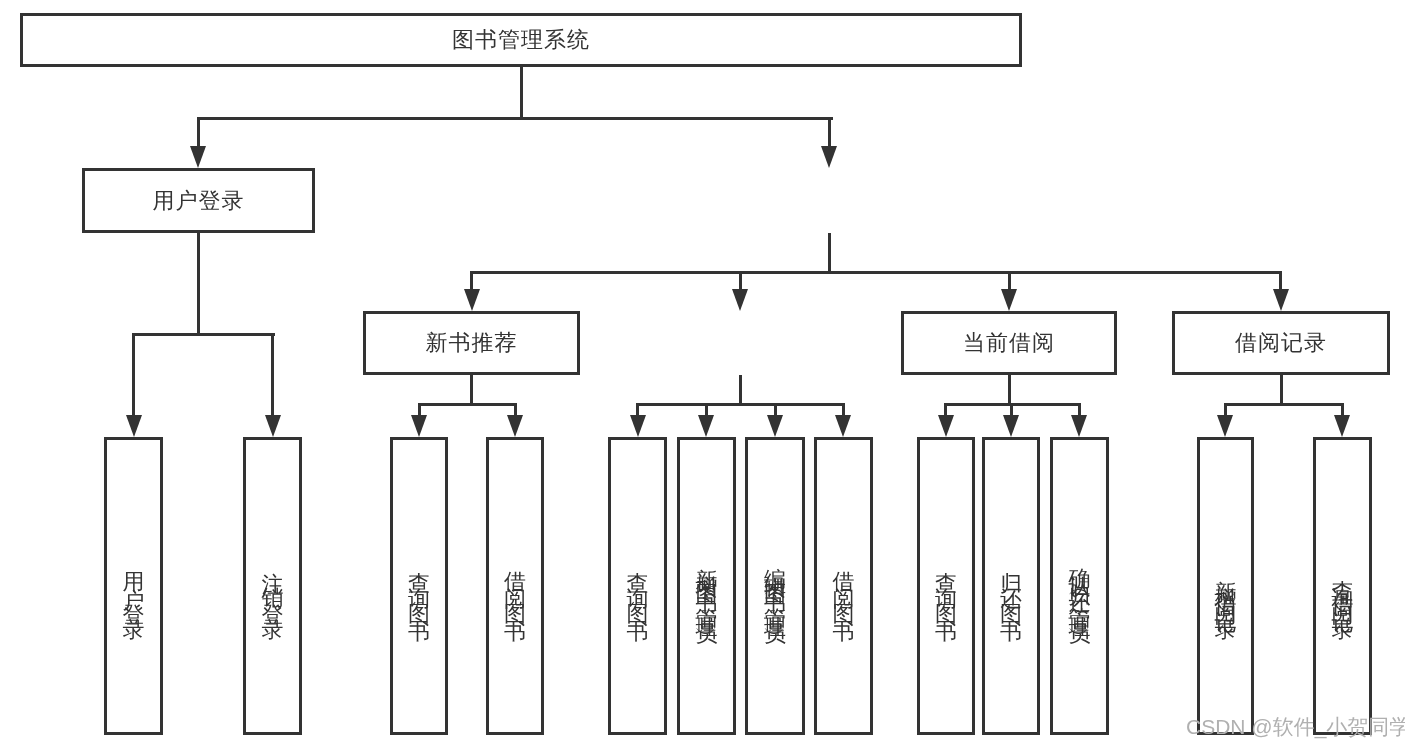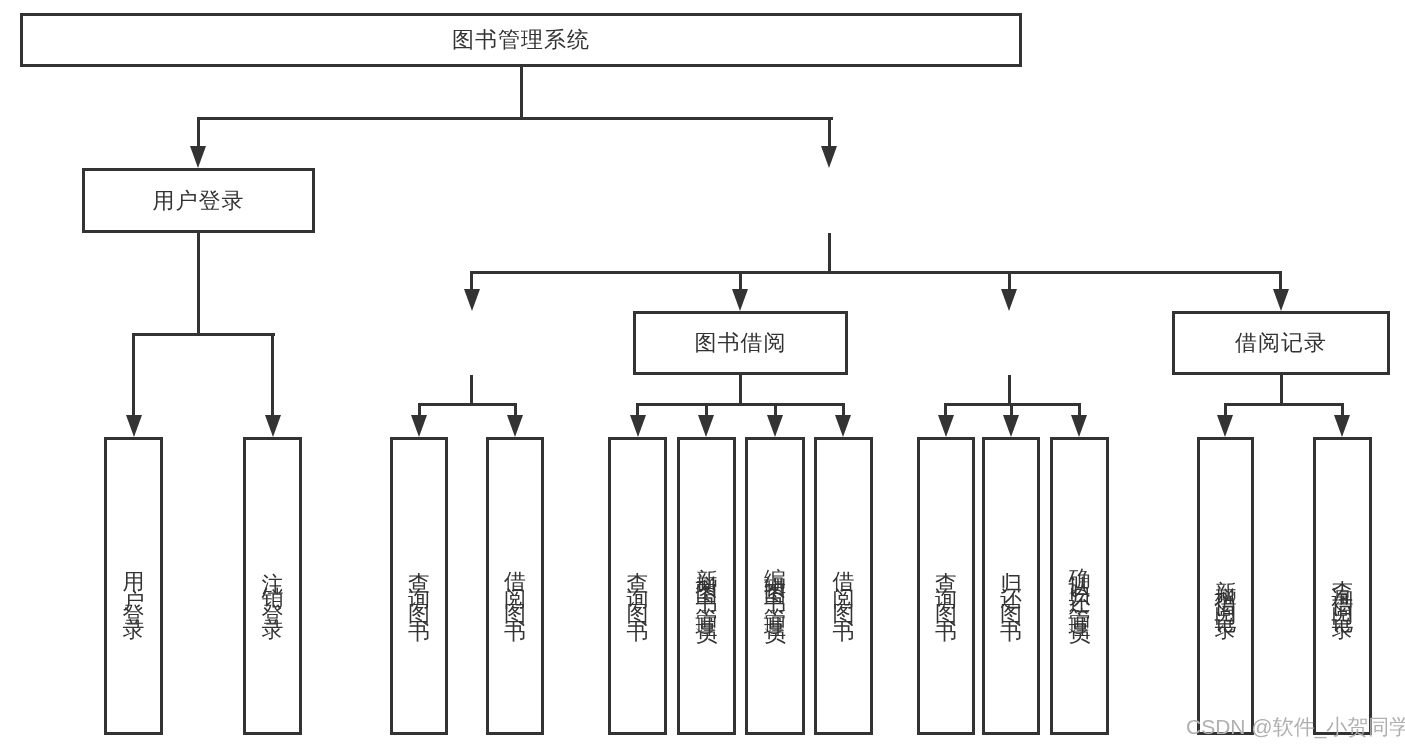--- a/index.html
+++ b/index.html
@@ -64,22 +64,25 @@
     <div class="line" style="left:470px;top:271px;width:3px;height:20px"></div>
     <div class="line" style="left:739px;top:271px;width:3px;height:20px"></div>
     <div class="line" style="left:1008px;top:271px;width:3px;height:20px"></div>
     <div class="line" style="left:1279px;top:271px;width:3px;height:20px"></div>
     <div class="arr" style="left:464px;top:289px"></div>
     <div class="arr" style="left:732px;top:289px"></div>
     <div class="arr" style="left:1001px;top:289px"></div>
     <div class="arr" style="left:1273px;top:289px"></div>
   </div>
 
-  <div class="box hbox" style="left:633px;top:311px;width:215px;height:64px">
-    <span class="lbl">图书借阅</span>
+  <div class="box hbox" style="left:363px;top:311px;width:217px;height:64px">
+    <span class="lbl">新书推荐</span>
+  </div>
+  <div class="box hbox" style="left:901px;top:311px;width:216px;height:64px">
+    <span class="lbl">当前借阅</span>
   </div>
   <div class="box hbox" style="left:1172px;top:311px;width:218px;height:64px">
     <span class="lbl">借阅记录</span>
   </div>
 
   <div>
     <div class="line" style="left:470px;top:375px;width:3px;height:30px"></div>
     <div class="line" style="left:418px;top:403px;width:99px;height:3px"></div>
     <div class="line" style="left:418px;top:403px;width:3px;height:14px"></div>
     <div class="line" style="left:514px;top:403px;width:3px;height:14px"></div>

